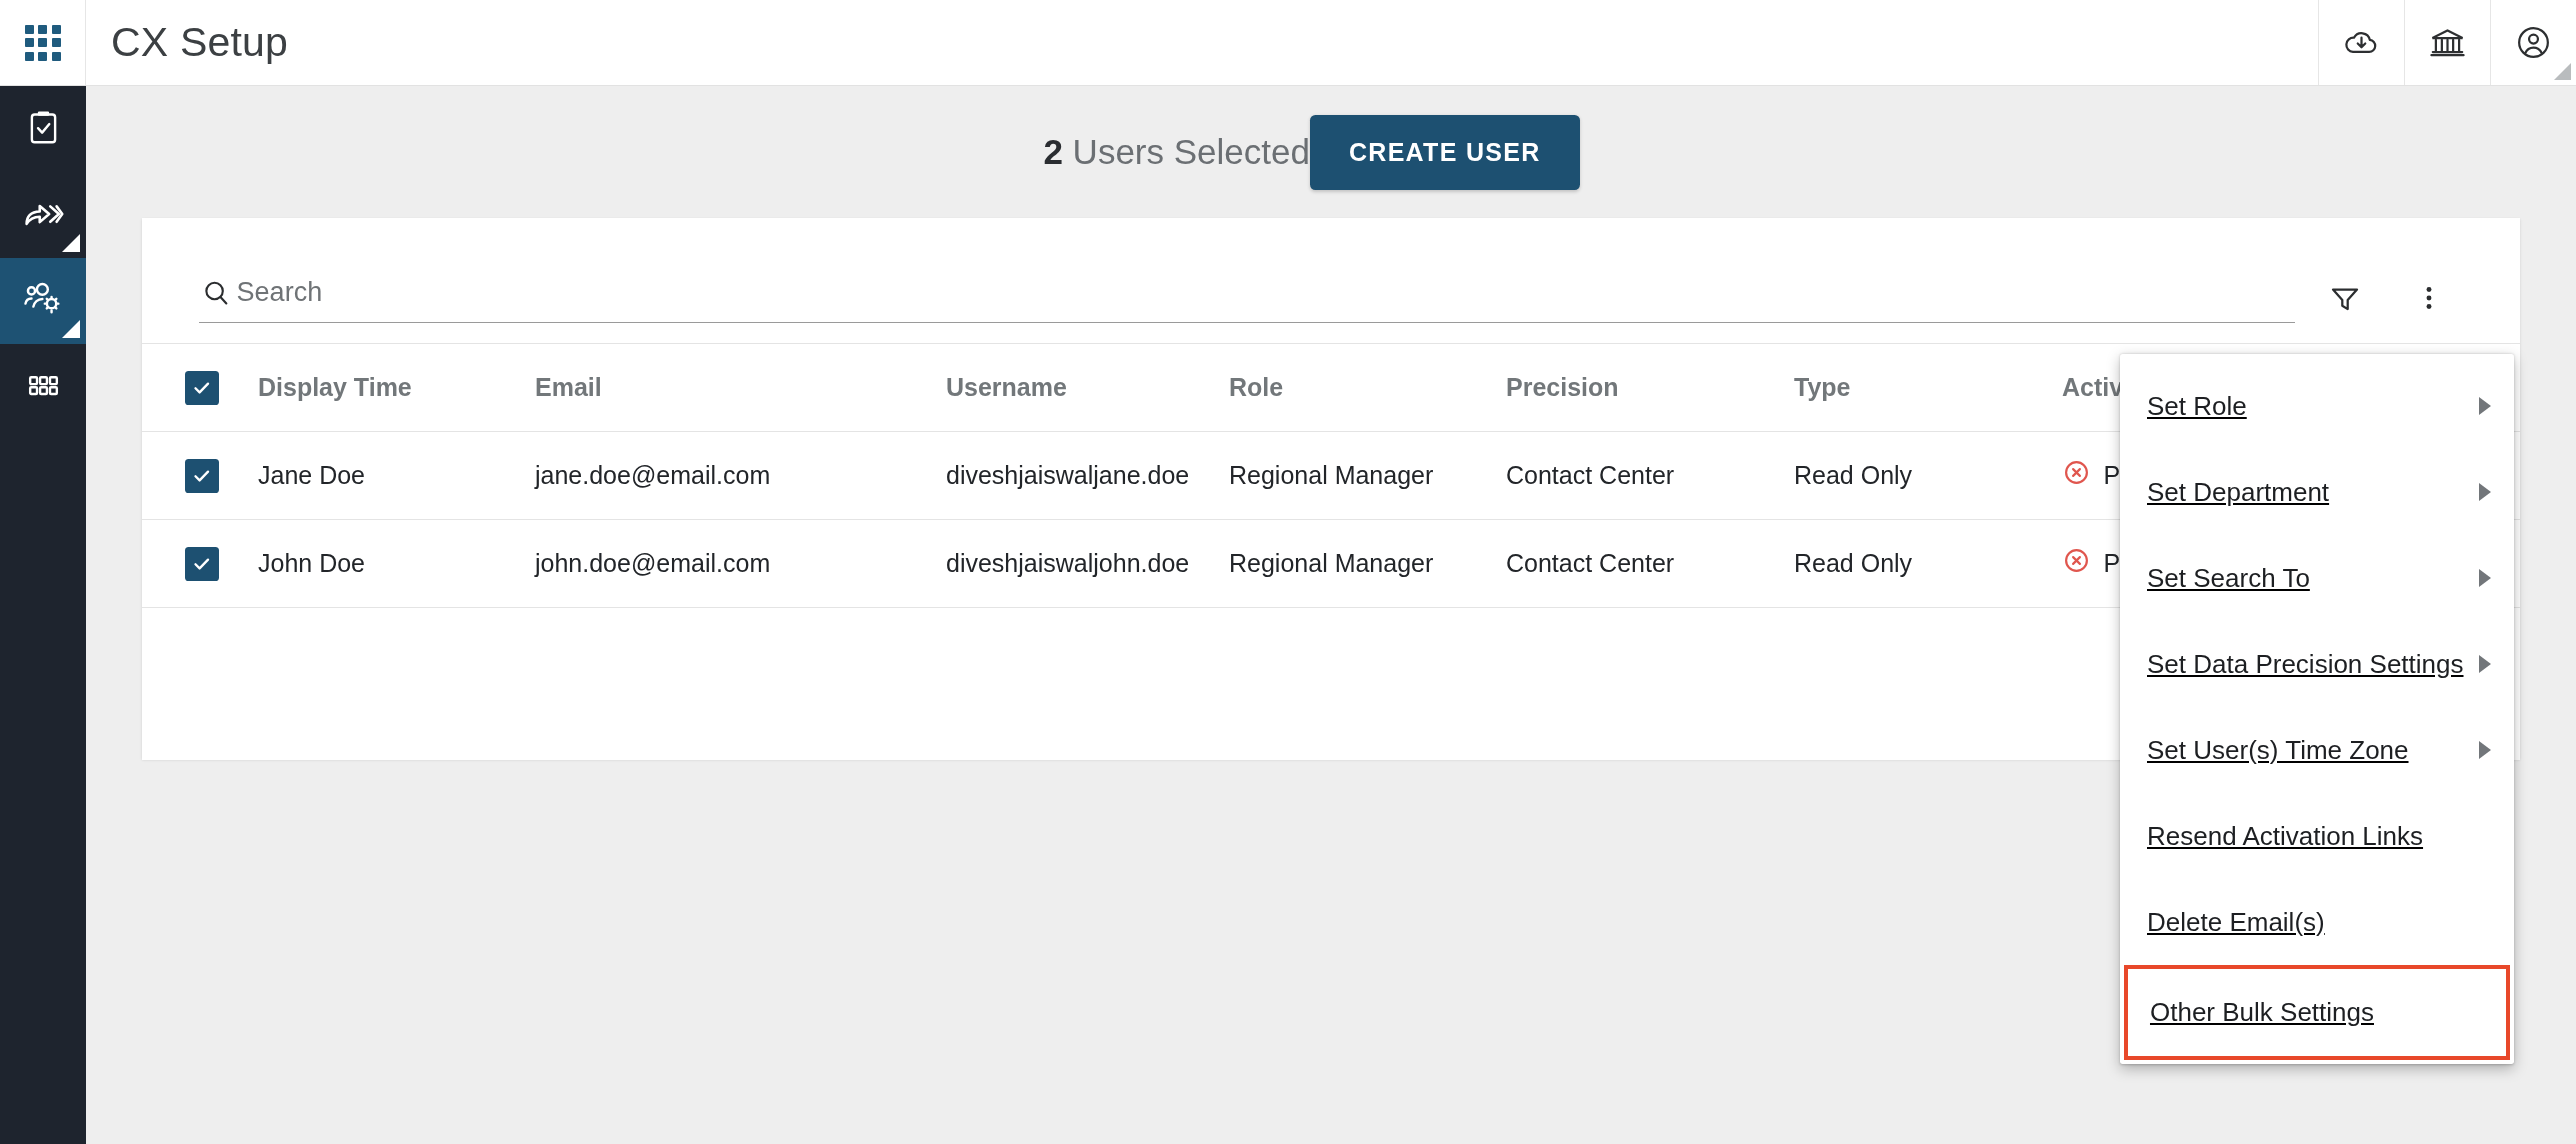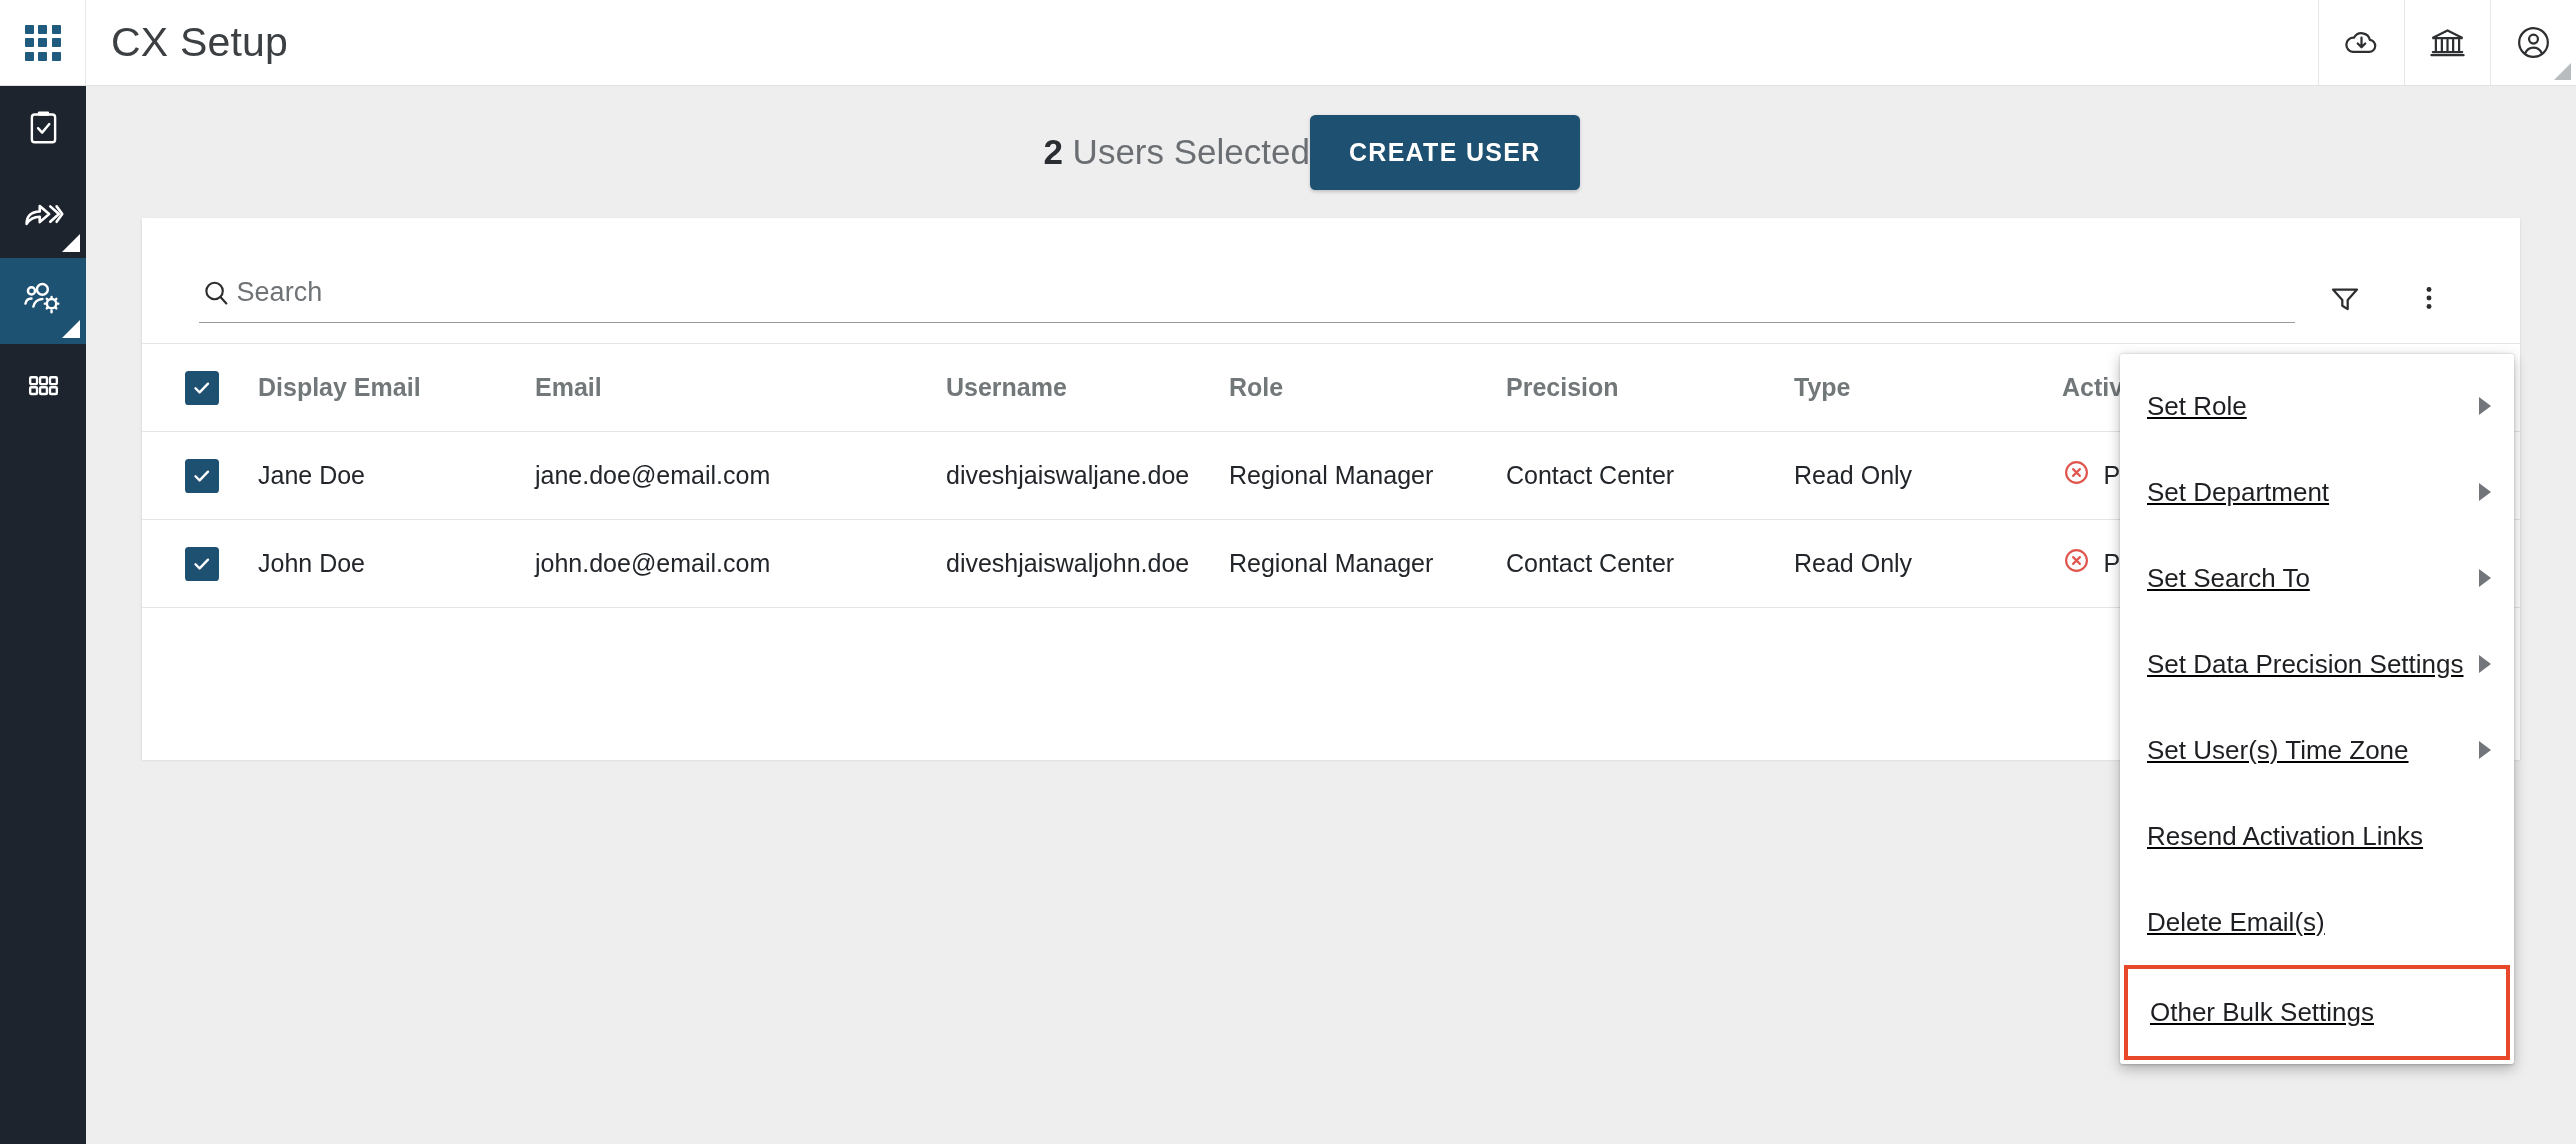--- a/index.html
+++ b/index.html
@@ -369,21 +369,21 @@
       <table class="tbl">
         <thead>
           <tr>
             <th class="col-chk">
               <div class="chk">
                 <svg width="21.5" height="21.5" viewBox="0 0 24 24" fill="none" stroke="#ffffff" stroke-width="2.6" stroke-linecap="round" stroke-linejoin="round">
                   <path d="M5 12.6l4.6 4.6L19 7.4"></path>
                 </svg>
               </div>
             </th>
-            <th class="col-name">Display Email</th>
+            <th class="col-name">Display Time</th>
             <th class="col-email">Email</th>
             <th class="col-user">Username</th>
             <th class="col-role">Role</th>
             <th class="col-dept">Precision</th>
             <th class="col-type">Type</th>
             <th class="col-act">Activation</th>
           </tr>
         </thead>
         <tbody>
           <tr>

